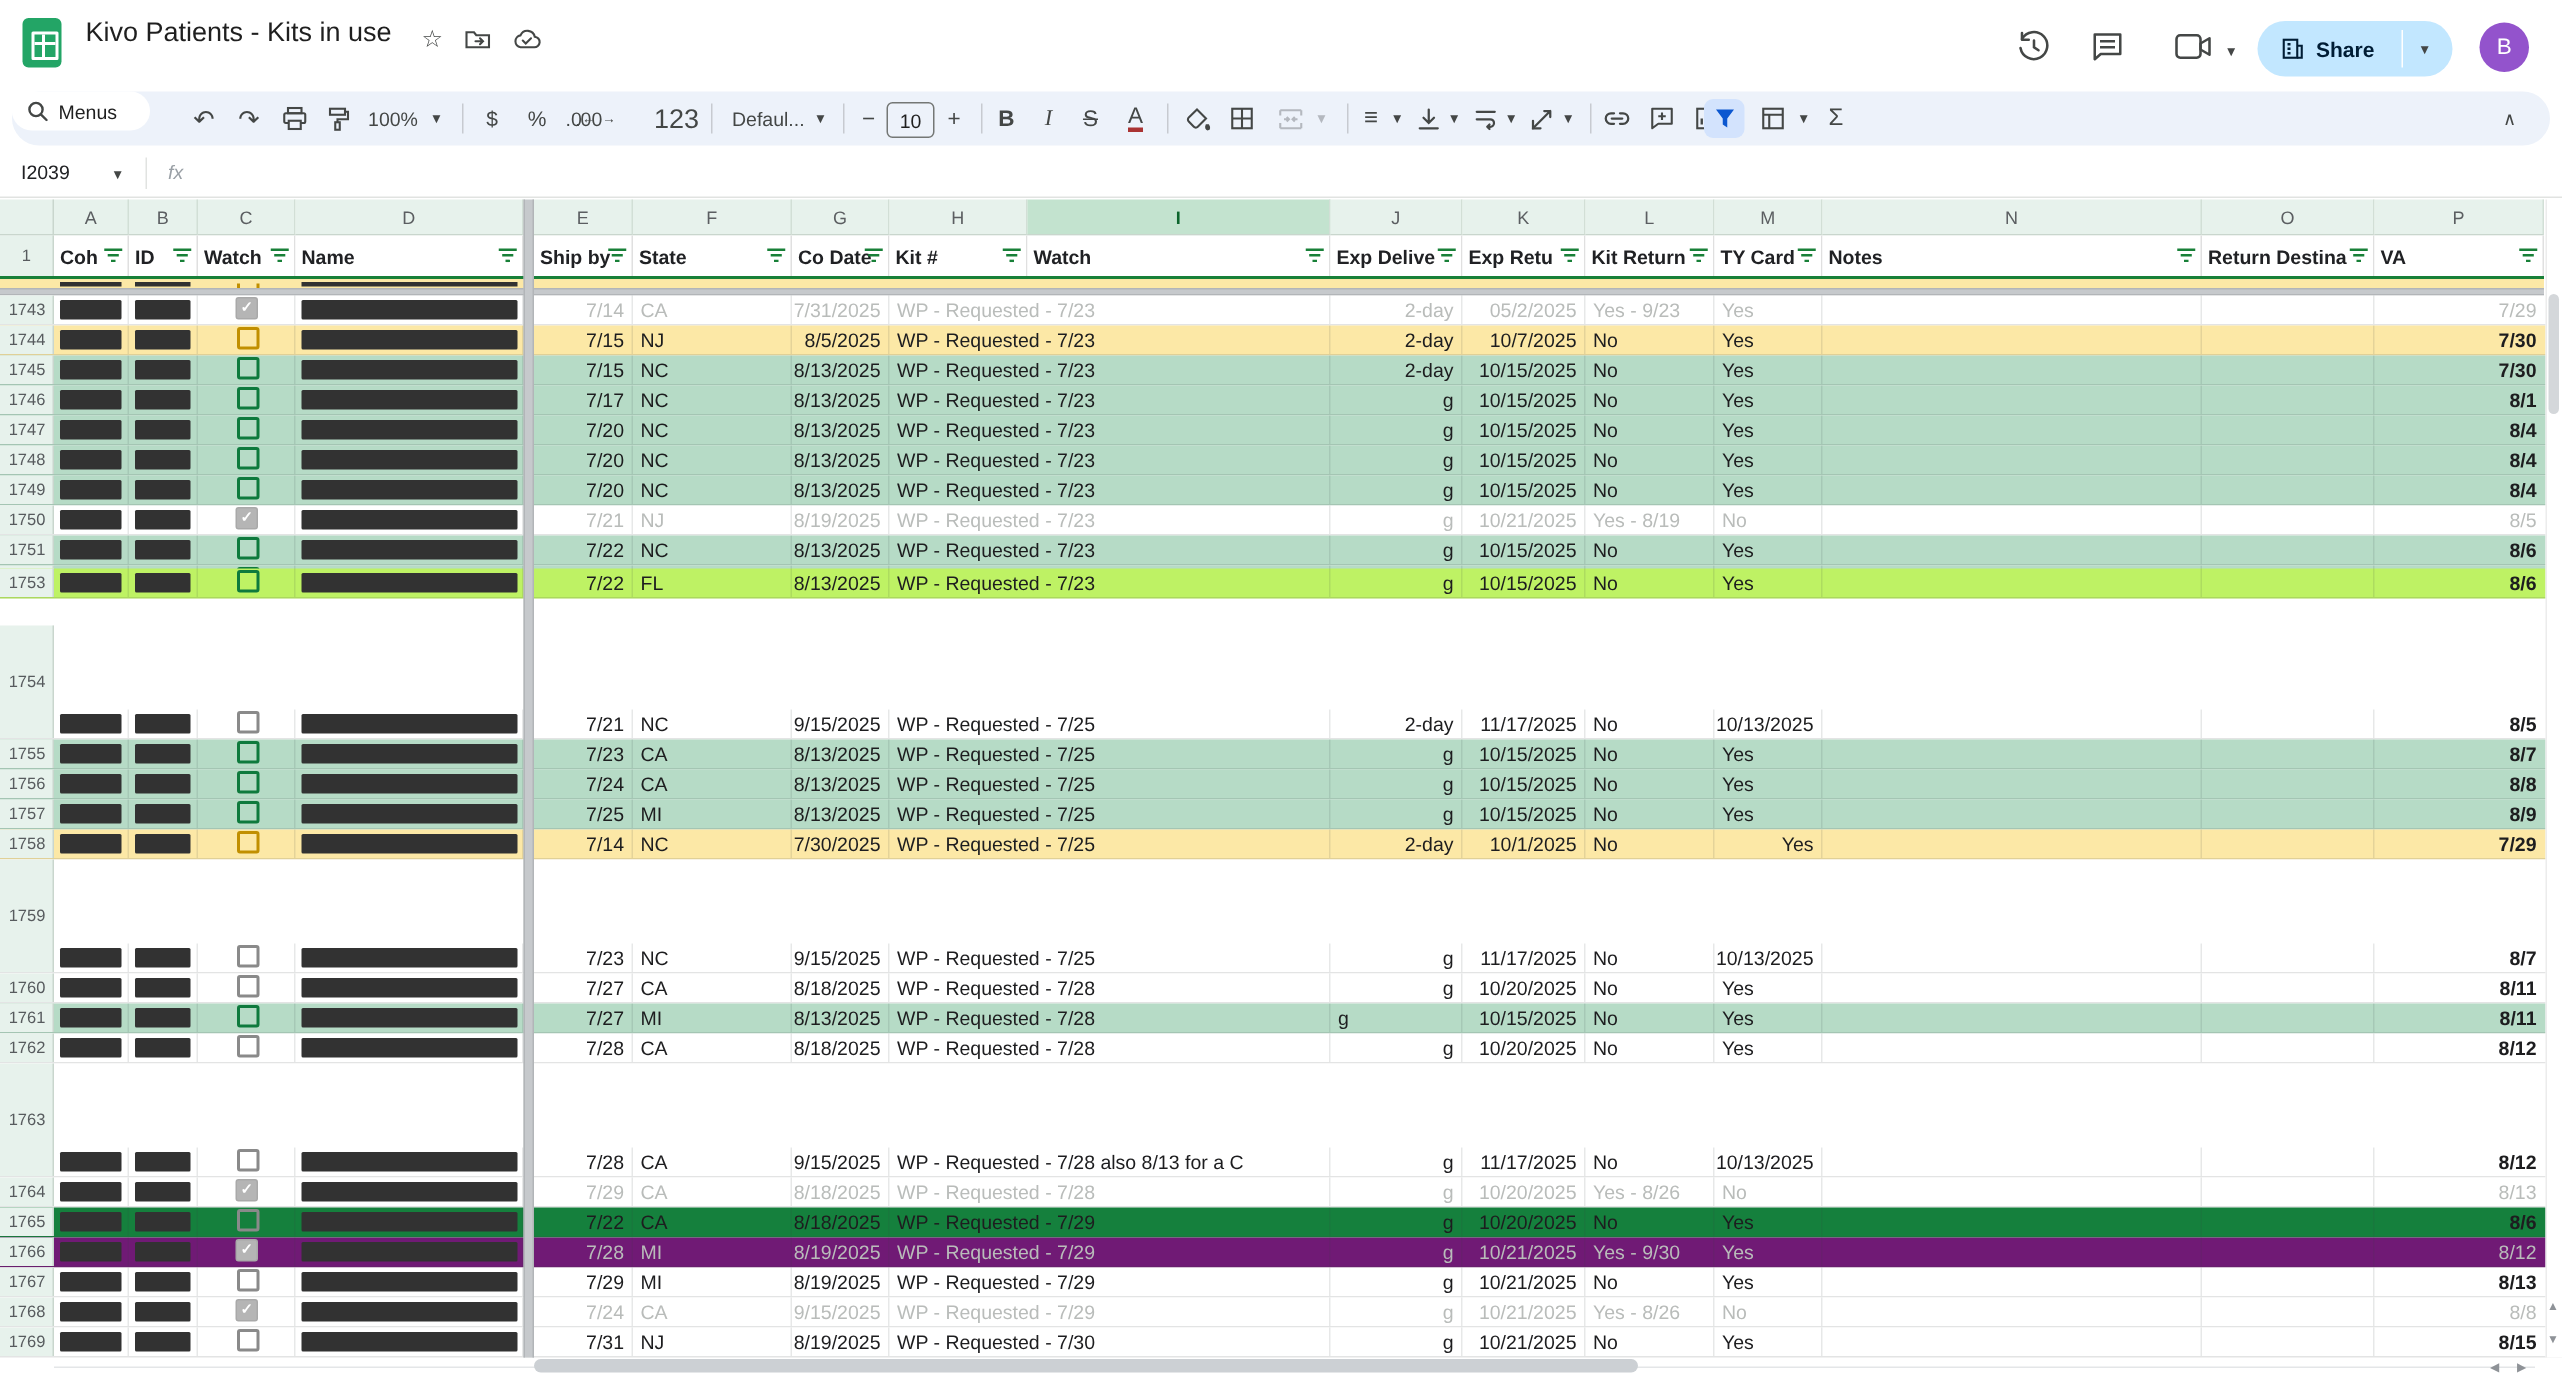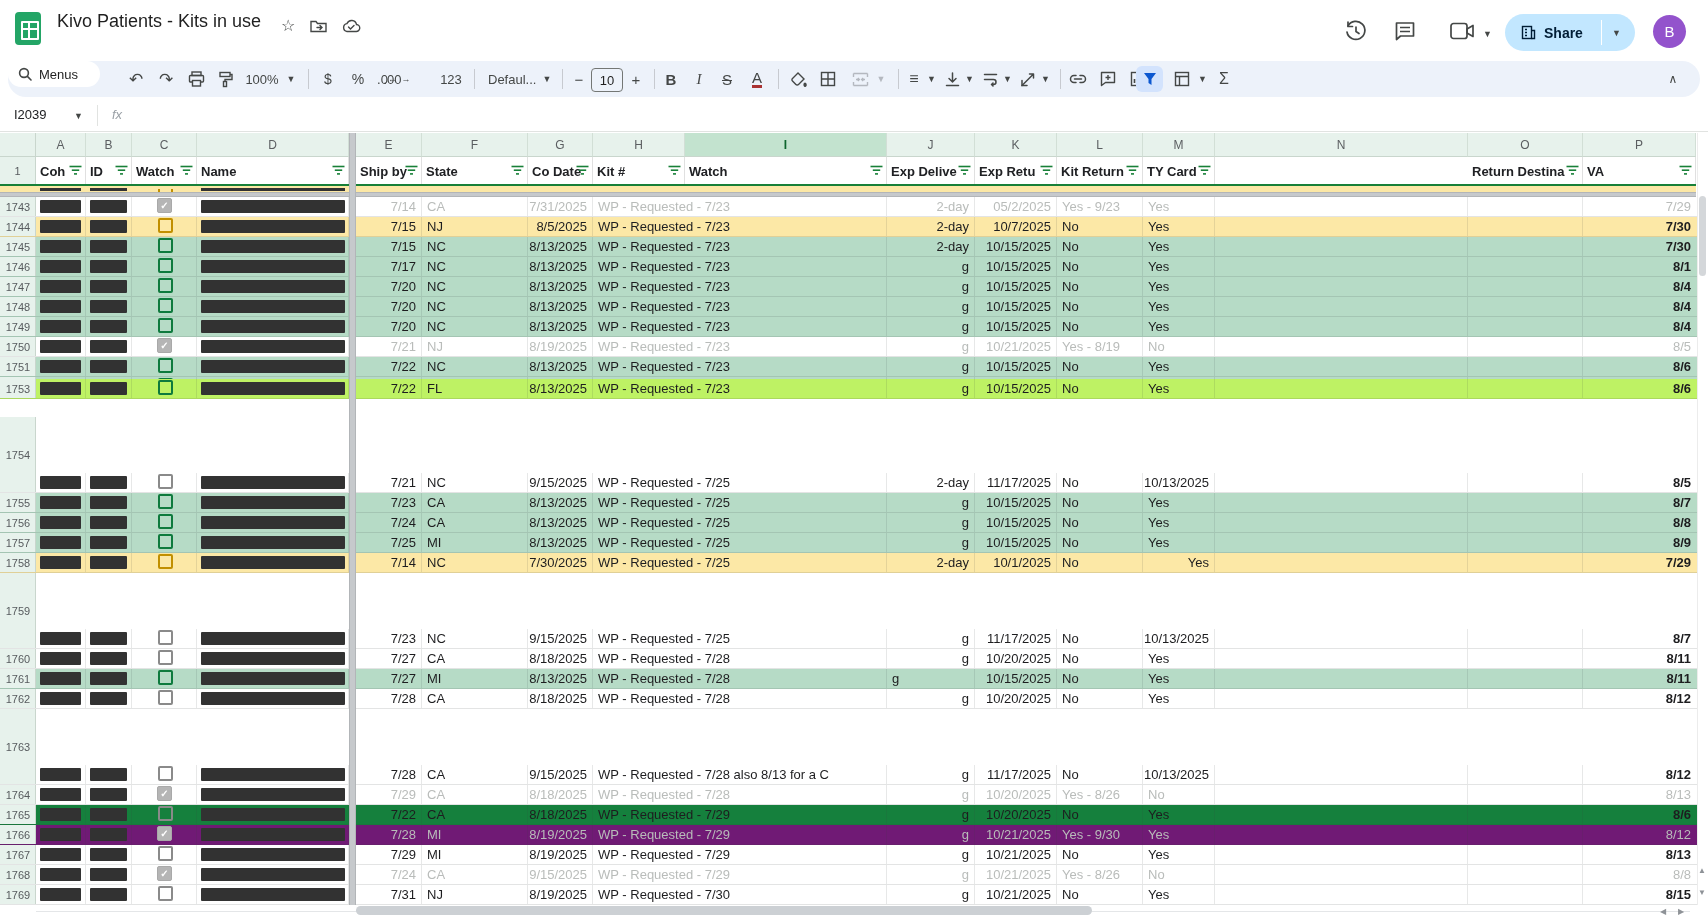--- a/index.html
+++ b/index.html
@@ -158,21 +158,21 @@
     <div class="ti" style="left:306px;width:28px;font-size:14px;">$</div>
     <div class="ti" style="left:336px;width:28px;font-size:14px;">%</div>
     <div class="ti" style="left:364px;width:30px;font-size:13px;">
         <span>.0</span>
         <span style="font-size:9px;">←</span>
       </div>
     <div class="ti" style="left:372px;width:34px;font-size:13px;">
         <span>.00</span>
         <span style="font-size:9px;">→</span>
       </div>
-    <div class="ti" style="left:428px;width:30px;font-size:13px;">123</div>
+    <div class="ti" style="left:428px;width:30px;font-size:18px;">123</div>
     <div class="sep" style="left:466px;"></div>
     <div class="ti" style="left:472px;width:62px;font-size:13px;justify-content:flex-start;padding-left:8px;">Defaul...</div>
     <div class="ti caret" style="left:532px;width:14px;">▼</div>
     <div class="sep" style="left:554px;"></div>
     <div class="ti" style="left:560px;width:22px;font-size:15px;">−</div>
     <div class="abs" id="fontsize-box">10</div>
     <div class="ti" style="left:617px;width:22px;font-size:15px;">+</div>
     <div class="sep" style="left:646px;"></div>
     <div class="ti" style="left:650px;width:26px;font-weight:bold;font-size:15px;">B</div>
     <div class="ti" style="left:678px;width:26px;font-style:italic;font-size:15px;font-family:'Liberation Serif',serif;">I</div>
@@ -394,20 +394,29 @@
         </span></div>
       <div class="hcell" style="left: 1143px; width: 72px;"><span class="lbl">TY Card</span><span class="hfilter">
           <svg width="13" height="11" viewBox="0 0 13 11">
             <g stroke="#188038" stroke-width="1.6">
               <line x1="0.5" y1="1.5" x2="12.5" y2="1.5"></line>
               <line x1="2.8" y1="5.2" x2="10.2" y2="5.2"></line>
               <line x1="5" y1="8.9" x2="8" y2="8.9"></line>
             </g>
           </svg>
         </span></div>
+      <div class="hcell" style="left: 1215px; width: 253px;"><span class="lbl">Notes</span><span class="hfilter">
+          <svg width="13" height="11" viewBox="0 0 13 11">
+            <g stroke="#188038" stroke-width="1.6">
+              <line x1="0.5" y1="1.5" x2="12.5" y2="1.5"></line>
+              <line x1="2.8" y1="5.2" x2="10.2" y2="5.2"></line>
+              <line x1="5" y1="8.9" x2="8" y2="8.9"></line>
+            </g>
+          </svg>
+        </span></div>
       <div class="hcell" style="left: 1468px; width: 115px;"><span class="lbl">Return Destina</span><span class="hfilter">
           <svg width="13" height="11" viewBox="0 0 13 11">
             <g stroke="#188038" stroke-width="1.6">
               <line x1="0.5" y1="1.5" x2="12.5" y2="1.5"></line>
               <line x1="2.8" y1="5.2" x2="10.2" y2="5.2"></line>
               <line x1="5" y1="8.9" x2="8" y2="8.9"></line>
             </g>
           </svg>
         </span></div>
       <div class="hcell" style="left: 1583px; width: 113px;"><span class="lbl">VA</span><span class="hfilter">

